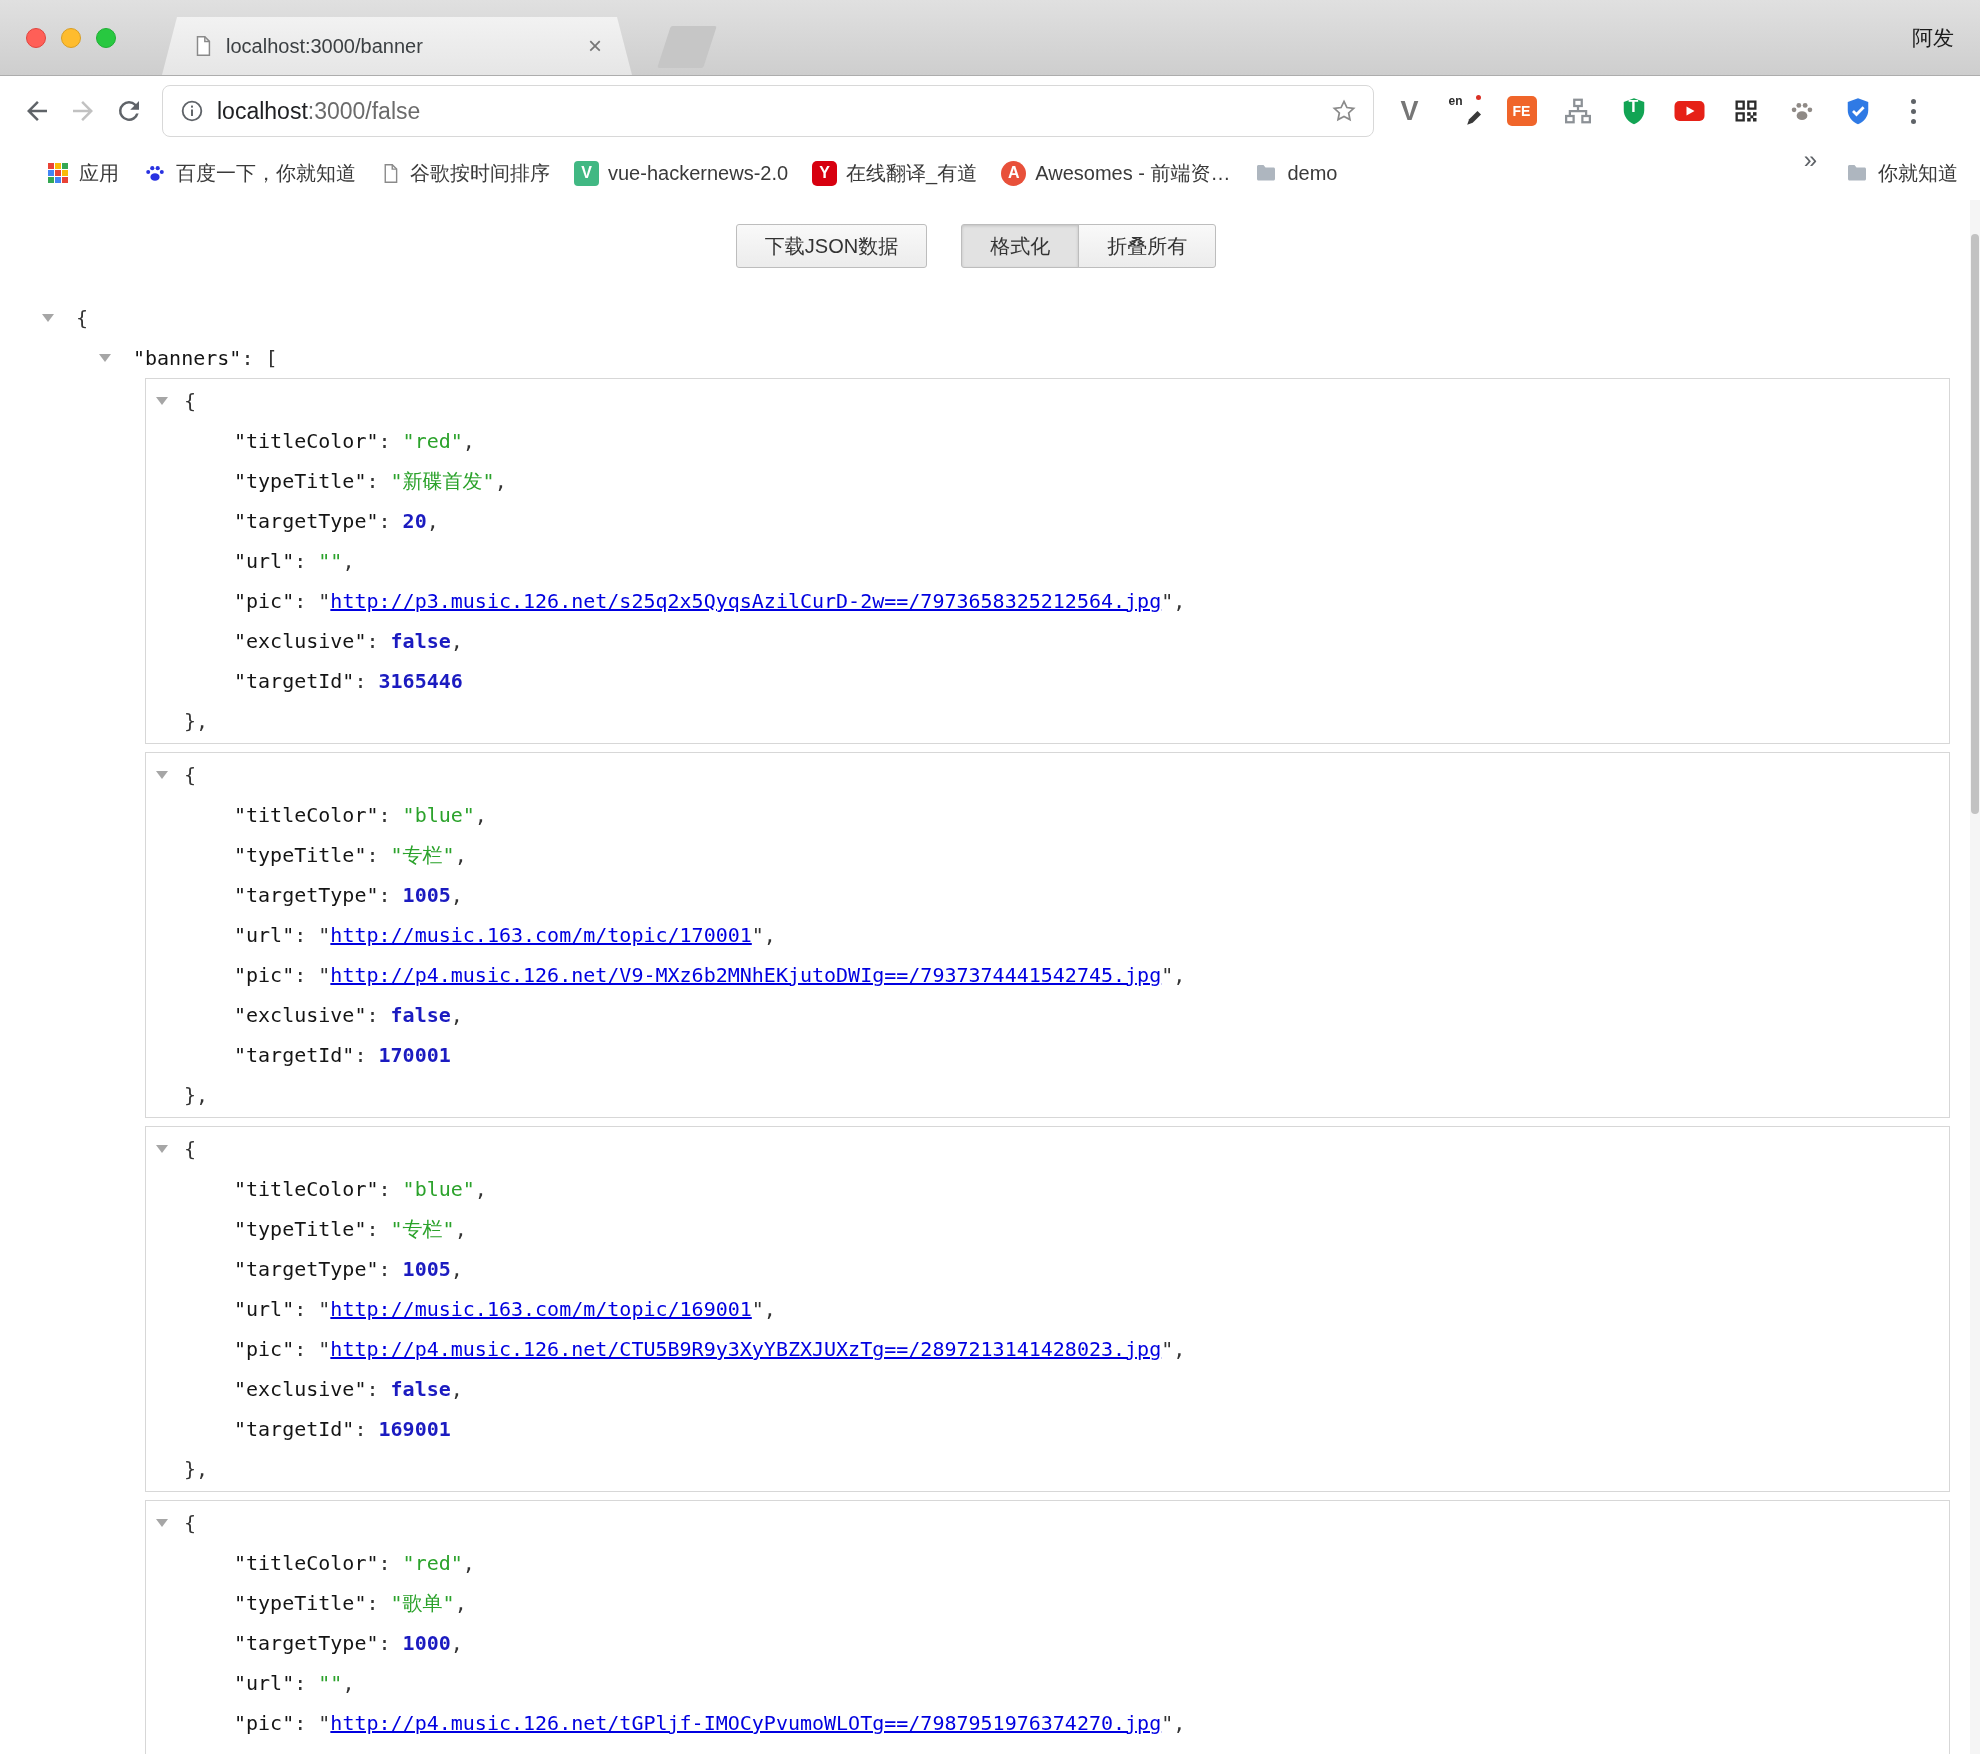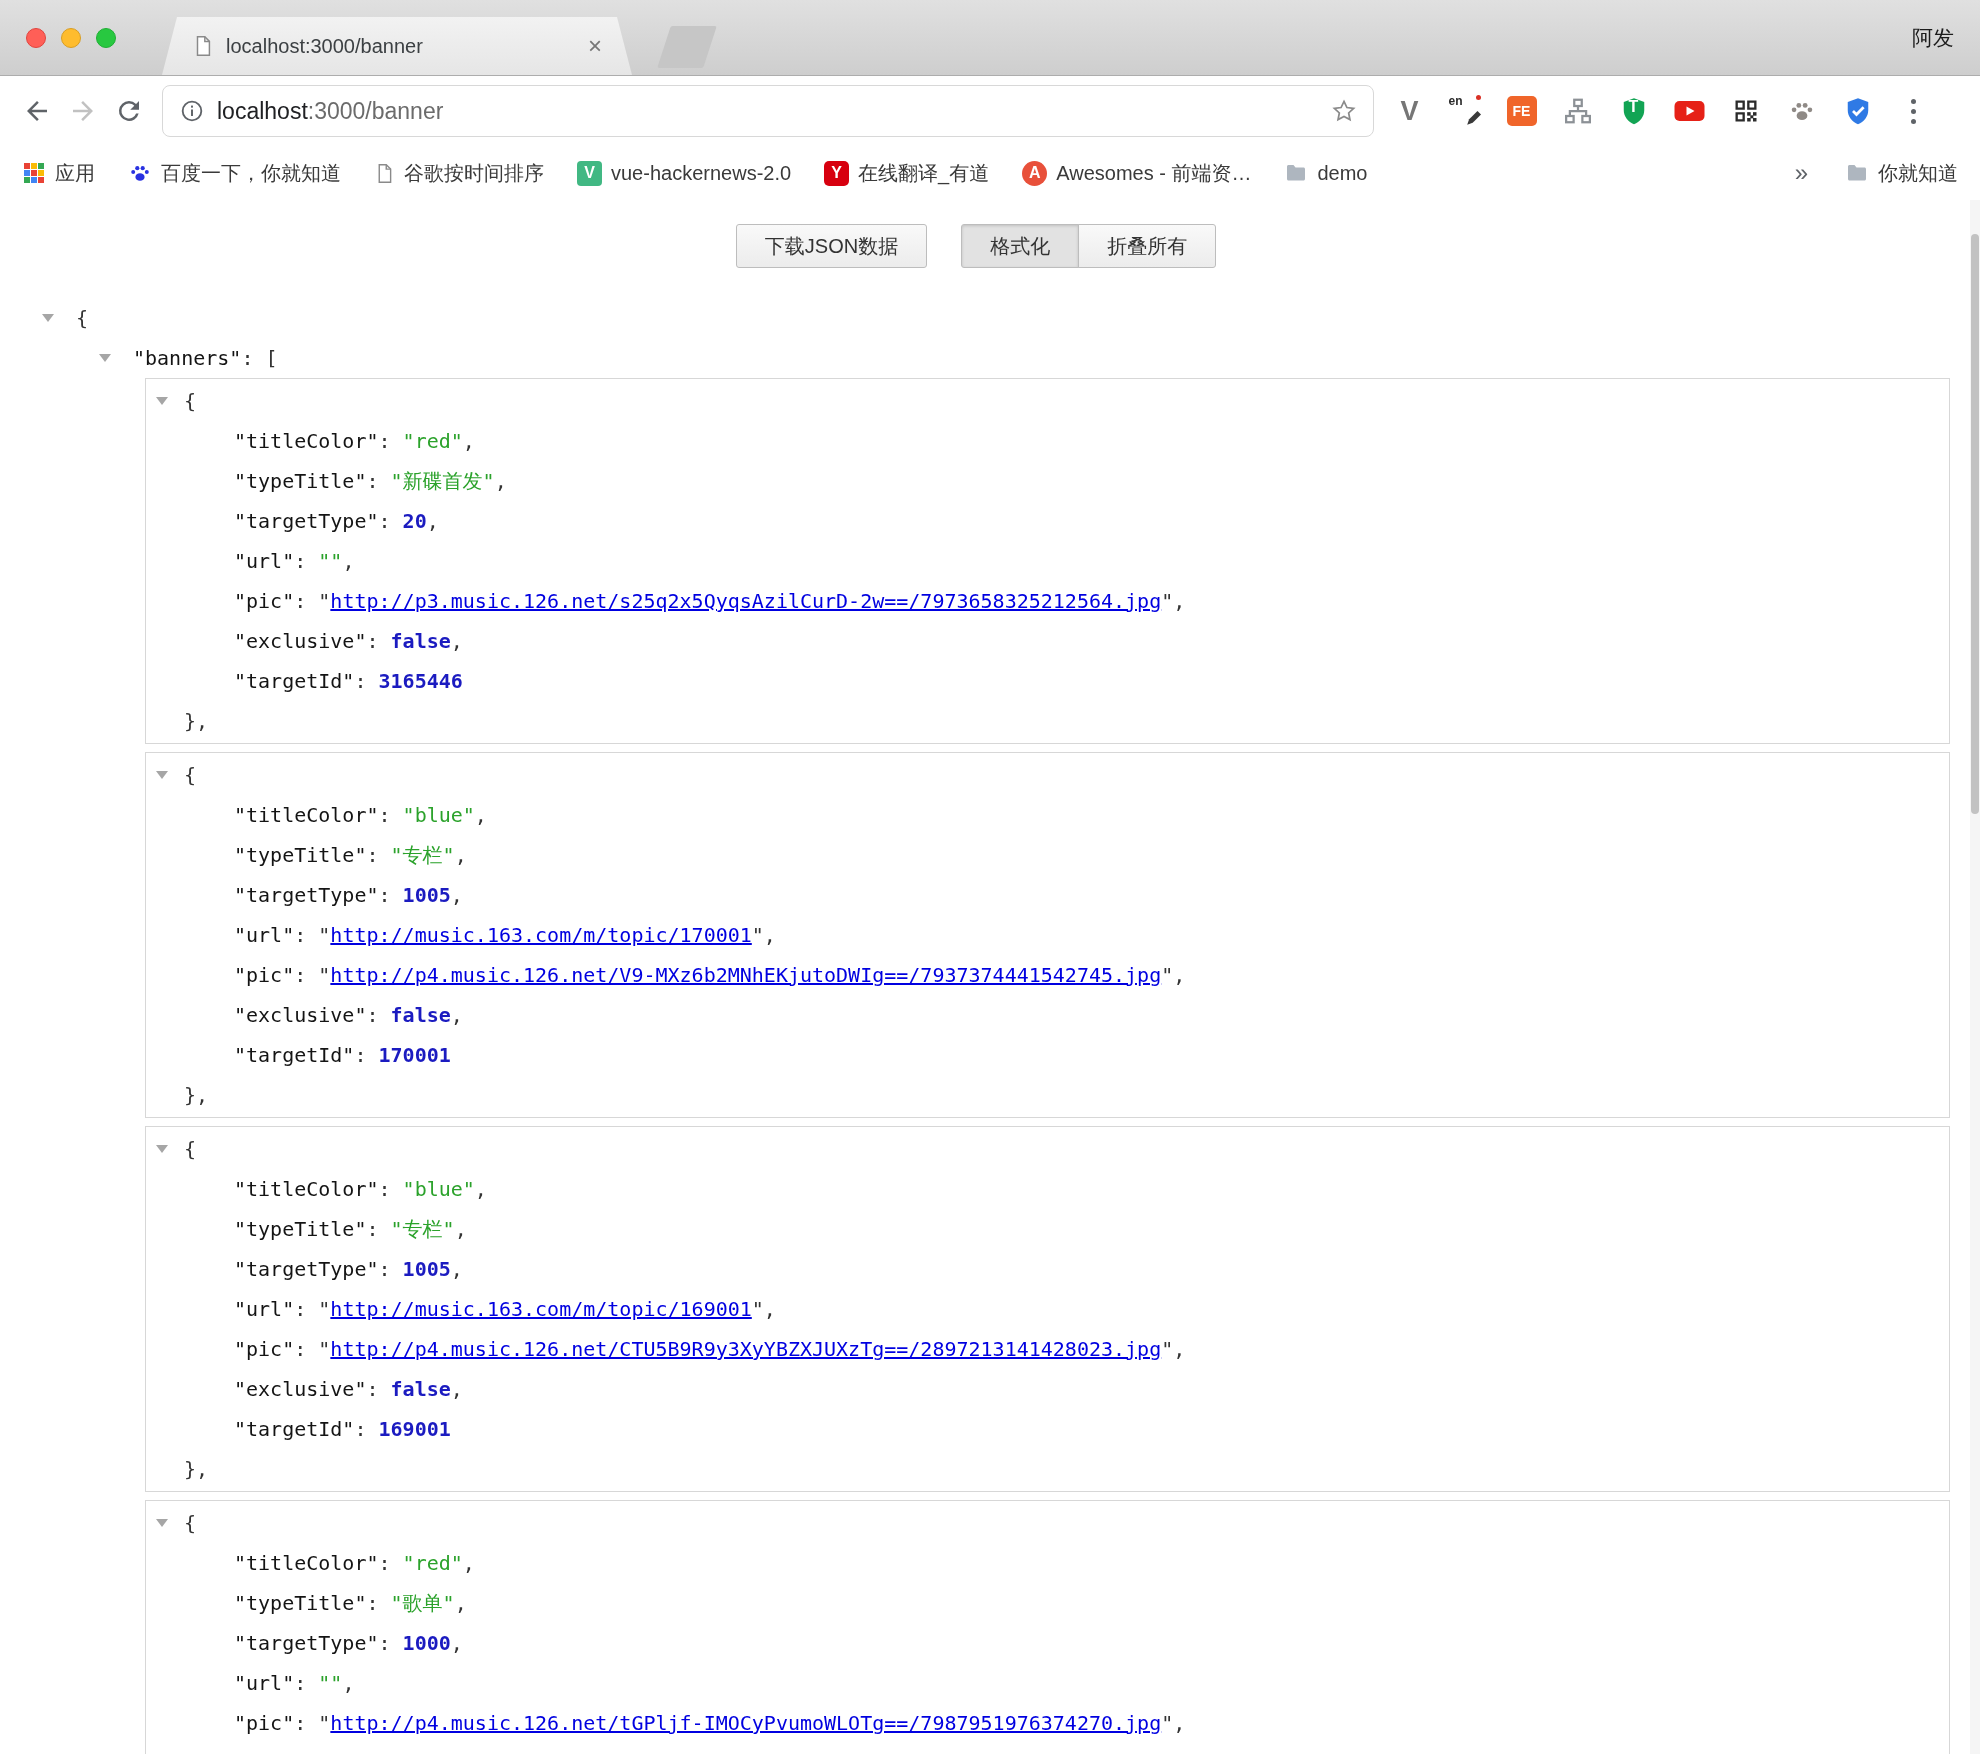--- a/index.html
+++ b/index.html
@@ -49,22 +49,22 @@
   .en-dot { position: absolute; right: 2px; top: 1px; width: 5px; height: 5px;
     border-radius: 50%; background: #d93025; }
   .en-ic svg { position: absolute; right: 0; bottom: 0; }
   .shield-wrap { position: relative; width: 30px; height: 30px; display: block; }
   .shield-t { position: absolute; left: 0; top: 2px; width: 100%; text-align: center;
     color: #fff; font-size: 16px; font-weight: bold; }
   .menu-dots { display: flex; flex-direction: column; gap: 5px; align-items: center; }
   .menu-dots .dot { width: 5px; height: 5px; border-radius: 50%; background: #5f6368; }
 
   
-  .bm-bar { height: 54px; background: #fff; display: flex; align-items: center;
-    padding: 0 22px; gap: 33px; }
+  .bm-bar { height: 54px; background: #fff; display: flex; 
+    padding: 0 22px; gap: 24px; margin-left: 24px; }
   .bm { display: flex; align-items: center; gap: 9px; white-space: nowrap; }
   .bm-label { font-size: 20px; color: #3a3a3a; }
   .bm-spacer { flex: 1; }
   .sq-badge { width: 25px; height: 25px; border-radius: 4px; font-size: 16px; }
   .vue-bg { background: #41b883; }
   .yd-bg { background: #d7000f; border-radius: 5px; }
   .aw-bg { background: #e8503a; border-radius: 50%; }
   .chevron { font-size: 24px; color: #5f6368; padding: 0 4px; }
 
   
@@ -142,21 +142,21 @@
       <path d="M17.65 6.35A7.95 7.95 0 0 0 12 4a8 8 0 1 0 7.73 10h-2.08A6 6 0 1 1 12 6c1.66 0 3.14.69 4.22 1.78L13 11h7V4l-2.35 2.35z" fill="#5f6368"></path>
     </svg>
   </div>
 
   <div class="omnibox">
     <svg width="26" height="26" viewBox="0 0 24 24">
       <circle cx="12" cy="12" r="8.6" fill="none" stroke="#5f6368" stroke-width="1.7"></circle>
       <rect x="11.1" y="10.6" width="1.8" height="6" fill="#5f6368"></rect>
       <rect x="11.1" y="7" width="1.8" height="1.9" fill="#5f6368"></rect>
     </svg>
-    <span class="url-text"><span class="url-host">localhost</span><span class="url-path">:3000/banner</span></span>
+    <span class="url-text"><span class="url-host">localhost</span><span class="url-path">:3000/false</span></span>
     <svg width="26" height="26" viewBox="0 0 24 24">
       <path d="M12 3.2l2.7 5.6 6.2.8-4.6 4.2 1.2 6.1L12 17l-5.5 2.9 1.2-6.1-4.6-4.2 6.2-.8z" fill="none" stroke="#8a8a8a" stroke-width="1.6"></path>
     </svg>
   </div>
 
   <div class="ext-row">
     <div class="ext">
       <span class="vimium-v">V</span>
     </div>
     <div class="ext">

